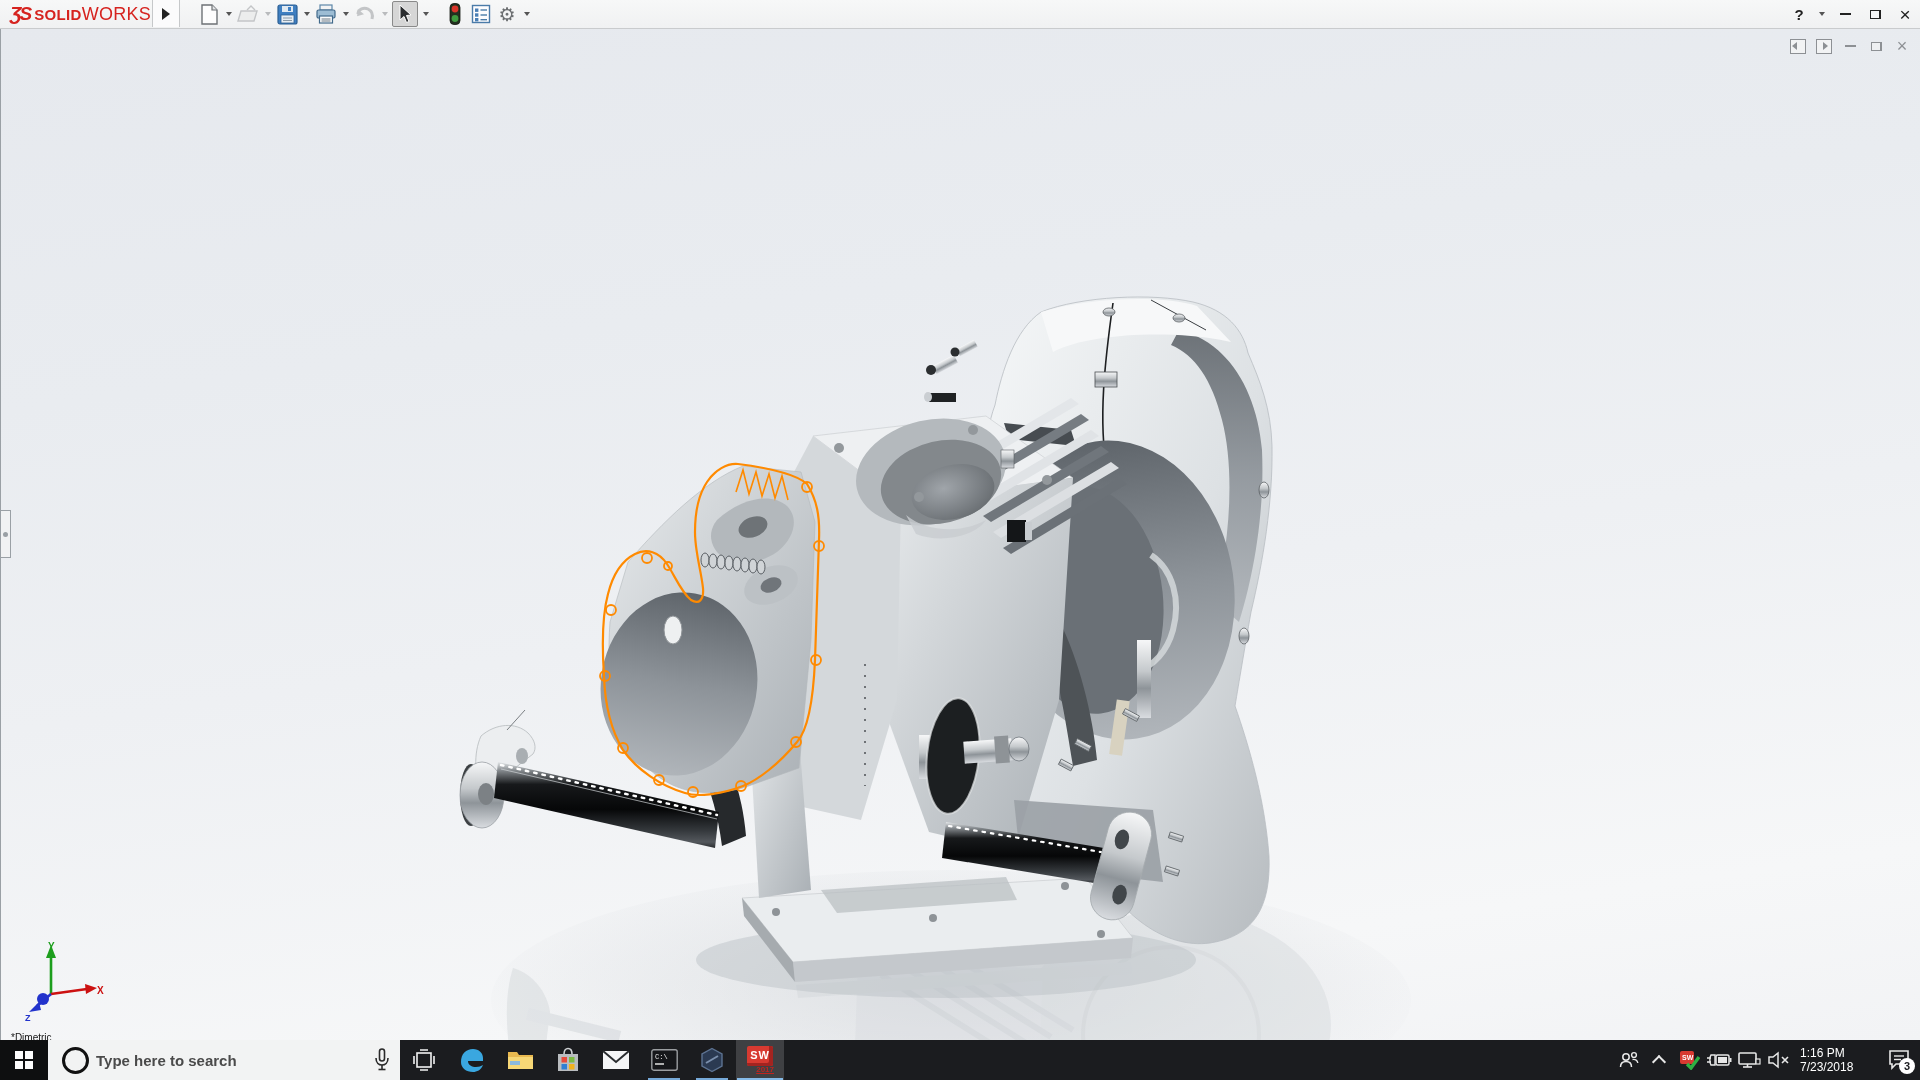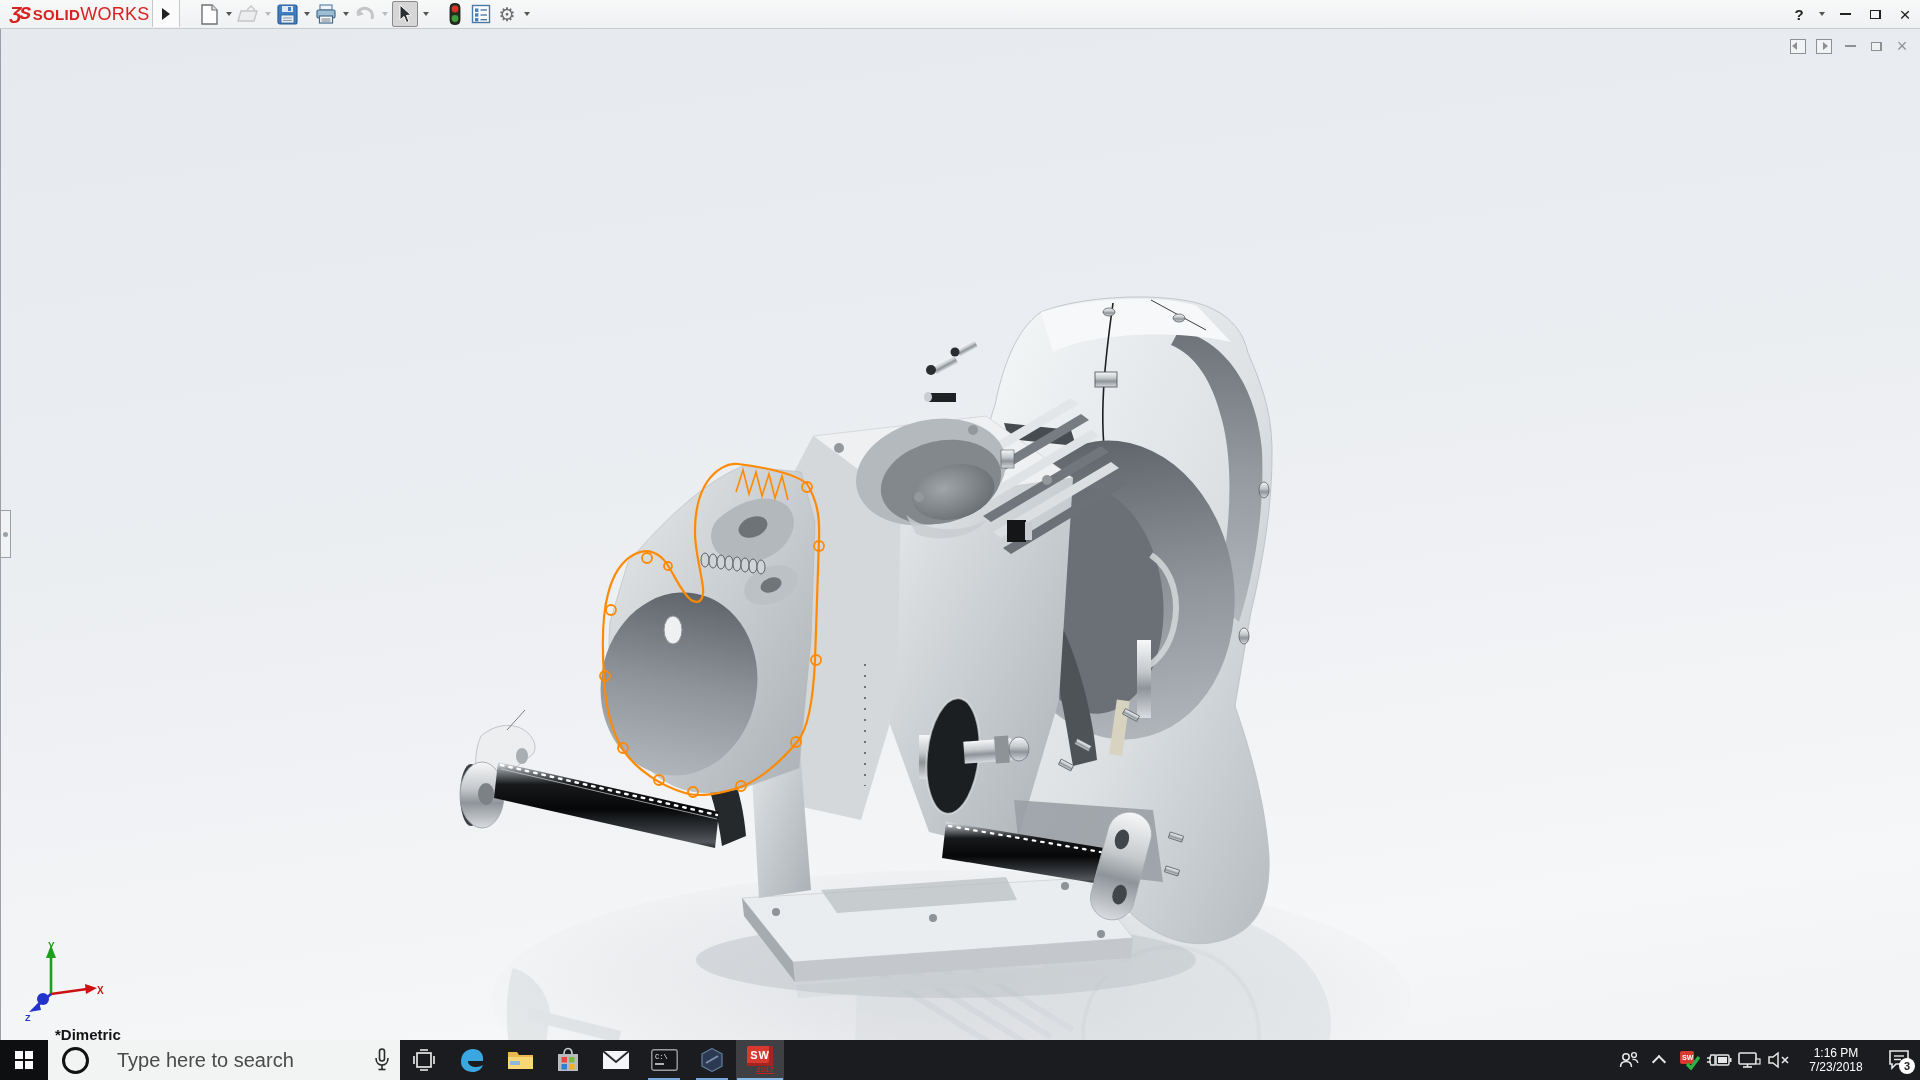--- a/index.html
+++ b/index.html
@@ -1,20 +1,20 @@
 <!DOCTYPE html>
 <html><head>
 <meta charset="utf-8">
 <style>
   html,body{margin:0;padding:0;background:#000;}
   body{width:1920px;height:1080px;overflow:hidden;font-family:"Liberation Sans",sans-serif;position:relative;}
   
   .titlebar{position:absolute;left:0;top:0;width:1920px;height:28px;background:linear-gradient(#f7f8f8,#f0f1f2);border-bottom:1px solid #c9cbcd;z-index:30;}
   .logo{position:absolute;left:10px;top:2px;height:24px;display:flex;align-items:center;}
-  .logo .ds{color:#d6231f;font-style:italic;font-weight:bold;font-size:19px;letter-spacing:-2px;margin-right:4px;font-family:Liberation Mono, monospace;}
+  .logo .ds{color:#d6231f;font-style:italic;font-weight:bold;font-size:19px;letter-spacing:-2px;margin-right:4px;}
   .logo .solid{color:#d6231f;font-weight:700;font-size:15px;letter-spacing:.3px;}
   .logo .works{color:#d6231f;font-weight:300;font-size:18px;letter-spacing:.3px;}
   .flyout-btn{position:absolute;left:152px;top:0;width:26px;height:27px;border-left:1px solid #c6c8ca;border-right:1px solid #c6c8ca;display:flex;align-items:center;justify-content:center;background:#fbfbfc;}
   .flyout-btn .tri{width:0;height:0;border-top:6px solid transparent;border-bottom:6px solid transparent;border-left:8px solid #222;}
   .toolbar{position:absolute;left:196px;top:0;height:28px;display:flex;align-items:center;}
   .tbtn{width:24px;height:24px;display:flex;align-items:center;justify-content:center;margin:0 1px;}
   .tbtn.pressed{background:#d6d6d6;border:1px solid #8a8a8a;border-radius:2px;}
   .caretcell{width:13px;height:24px;display:flex;align-items:center;justify-content:center;}
   .caret{width:0;height:0;border-left:3px solid transparent;border-right:3px solid transparent;border-top:4px solid #555;}
   .caret.dim{border-top-color:#b9bbbd;}
@@ -34,41 +34,41 @@
   .db{width:26px;height:20px;display:flex;align-items:center;justify-content:center;}
   .navbox{position:relative;width:14px;height:13px;border:1.5px solid #8d9094;background:#f2f3f4;display:flex;align-items:center;}
   .navbox .tl{width:0;height:0;border-top:4px solid transparent;border-bottom:4px solid transparent;border-right:5px solid #8d9094;margin-left:1px;}
   .navbox .tr{width:0;height:0;border-top:4px solid transparent;border-bottom:4px solid transparent;border-left:5px solid #8d9094;margin-left:6px;}
   .db .minus{width:11px;height:0;border-top:2px solid #8d9094;}
   .restore.gray .r1{border-color:#8d9094;}
   .restore.gray .r2{border-color:#8d9094;background:#eef0f2;}
   .db .xchar{color:#8d9094;font-size:18px;}
   .splitter-tab{position:absolute;left:0;top:482px;width:9px;height:46px;background:#f1f2f3;border:1px solid #9aa0a5;border-left:none;display:flex;align-items:center;justify-content:center;}
   .splitter-tab .dot{width:5px;height:5px;border-radius:50%;background:#9aa0a5;}
-  .view-label{position:absolute;left:10px;bottom:-3px;font-size:15px;font-weight:700;color:#141414;margin-left:44px;}
+  .view-label{position:absolute;left:10px;bottom:-3px;font-size:10px;font-weight:400;color:#141414;}
   .triad{position:absolute;left:12px;bottom:16px;width:92px;height:84px;}
   .model-svg{position:absolute;left:0;top:0;width:1920px;height:1012px;}
   
   .taskbar{position:absolute;left:0;top:1040px;width:1920px;height:40px;background:#1b1c1f;z-index:40;display:flex;align-items:center;}
   .startbtn{width:48px;height:40px;background:#0e0f10;display:flex;align-items:center;justify-content:center;}
   .winlogo{display:grid;grid-template-columns:8px 8px;grid-template-rows:8px 8px;gap:1.5px;}
   .winlogo div{background:#fdfdfd;}
   .searchbox{width:352px;height:40px;background:#f2f3f3;display:flex;align-items:center;position:relative;}
   .cortana{width:21px;height:21px;border:3px solid #111;border-radius:50%;margin-left:14px;}
-  .search-text{margin-left:28px;font-size:20px;color:#4a4a4a;}
+  .search-text{margin-left:7px;font-size:15px;color:#4a4a4a;font-weight:bold;}
   .micwrap{position:absolute;right:10px;top:8px;}
   .tb-apps{display:flex;align-items:center;height:40px;}
   .appbtn{width:48px;height:40px;display:flex;align-items:center;justify-content:center;position:relative;}
   .appbtn.active{background:rgba(255,255,255,0.16);}
   .underline{position:absolute;bottom:0;left:8px;right:8px;height:2px;background:#76a9d8;}
   .underline.full{left:1px;right:1px;background:#86bbe8;}
   .tray{position:absolute;right:0;top:0;height:40px;display:flex;align-items:center;}
   .trayicon{width:30px;height:40px;display:flex;align-items:center;justify-content:center;}
   .chev{width:8px;height:8px;border-left:2px solid #e8e8e8;border-top:2px solid #e8e8e8;transform:rotate(45deg);margin-top:4px;}
-  .clock{width:72px;text-align:center;color:#fff;font-size:12px;line-height:14px;margin:0 6px;}
+  .clock{width:72px;color:#fff;font-size:12px;line-height:14px;margin:0 6px;}
   .action{width:42px;height:40px;display:flex;align-items:center;justify-content:center;position:relative;}
   .badge{position:absolute;right:5px;bottom:6px;width:16px;height:16px;border-radius:50%;background:#fff;color:#1b1c1f;font-size:11px;font-weight:bold;display:flex;align-items:center;justify-content:center;}
   .swtile{position:relative;width:30px;height:30px;}
   .swtop{position:absolute;left:2px;top:1px;width:26px;height:20px;background:#d83a31;border-radius:2px;box-shadow:inset -4px -3px 0 #a32420;color:#fff;font-weight:bold;font-size:11px;text-align:center;line-height:18px;letter-spacing:1px;}
   .swyr{position:absolute;right:1px;bottom:1px;color:#c0241e;font-size:8px;font-weight:bold;background:transparent;text-decoration:underline;}
   svg{display:block;}
 </style>
 </head>
 <body>
 

